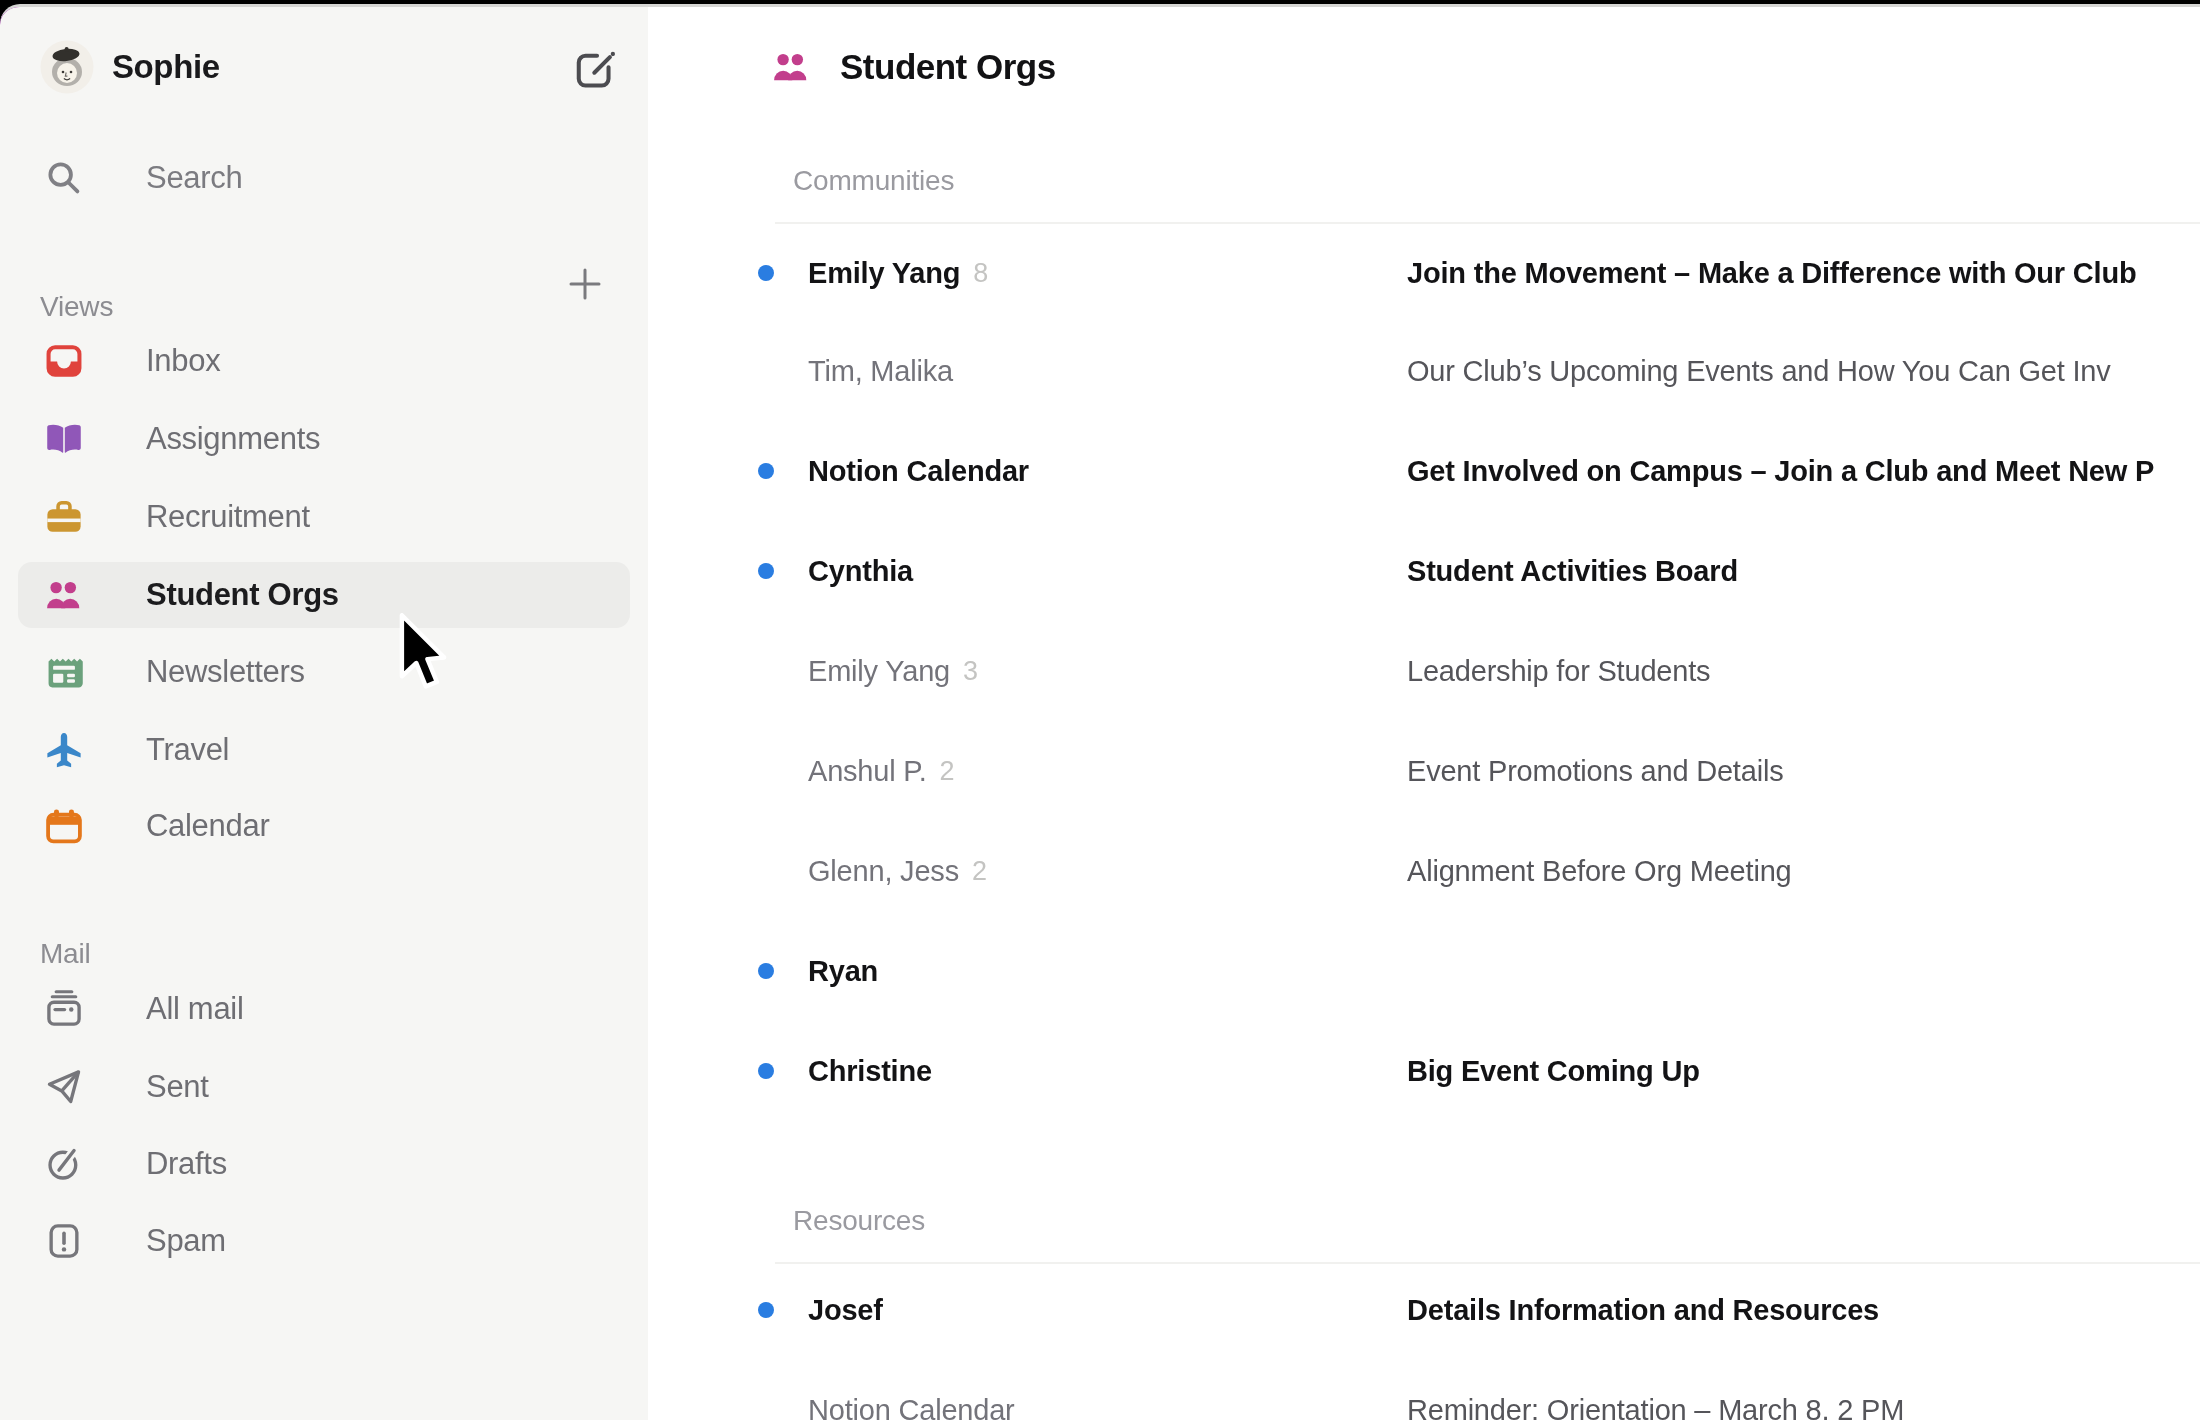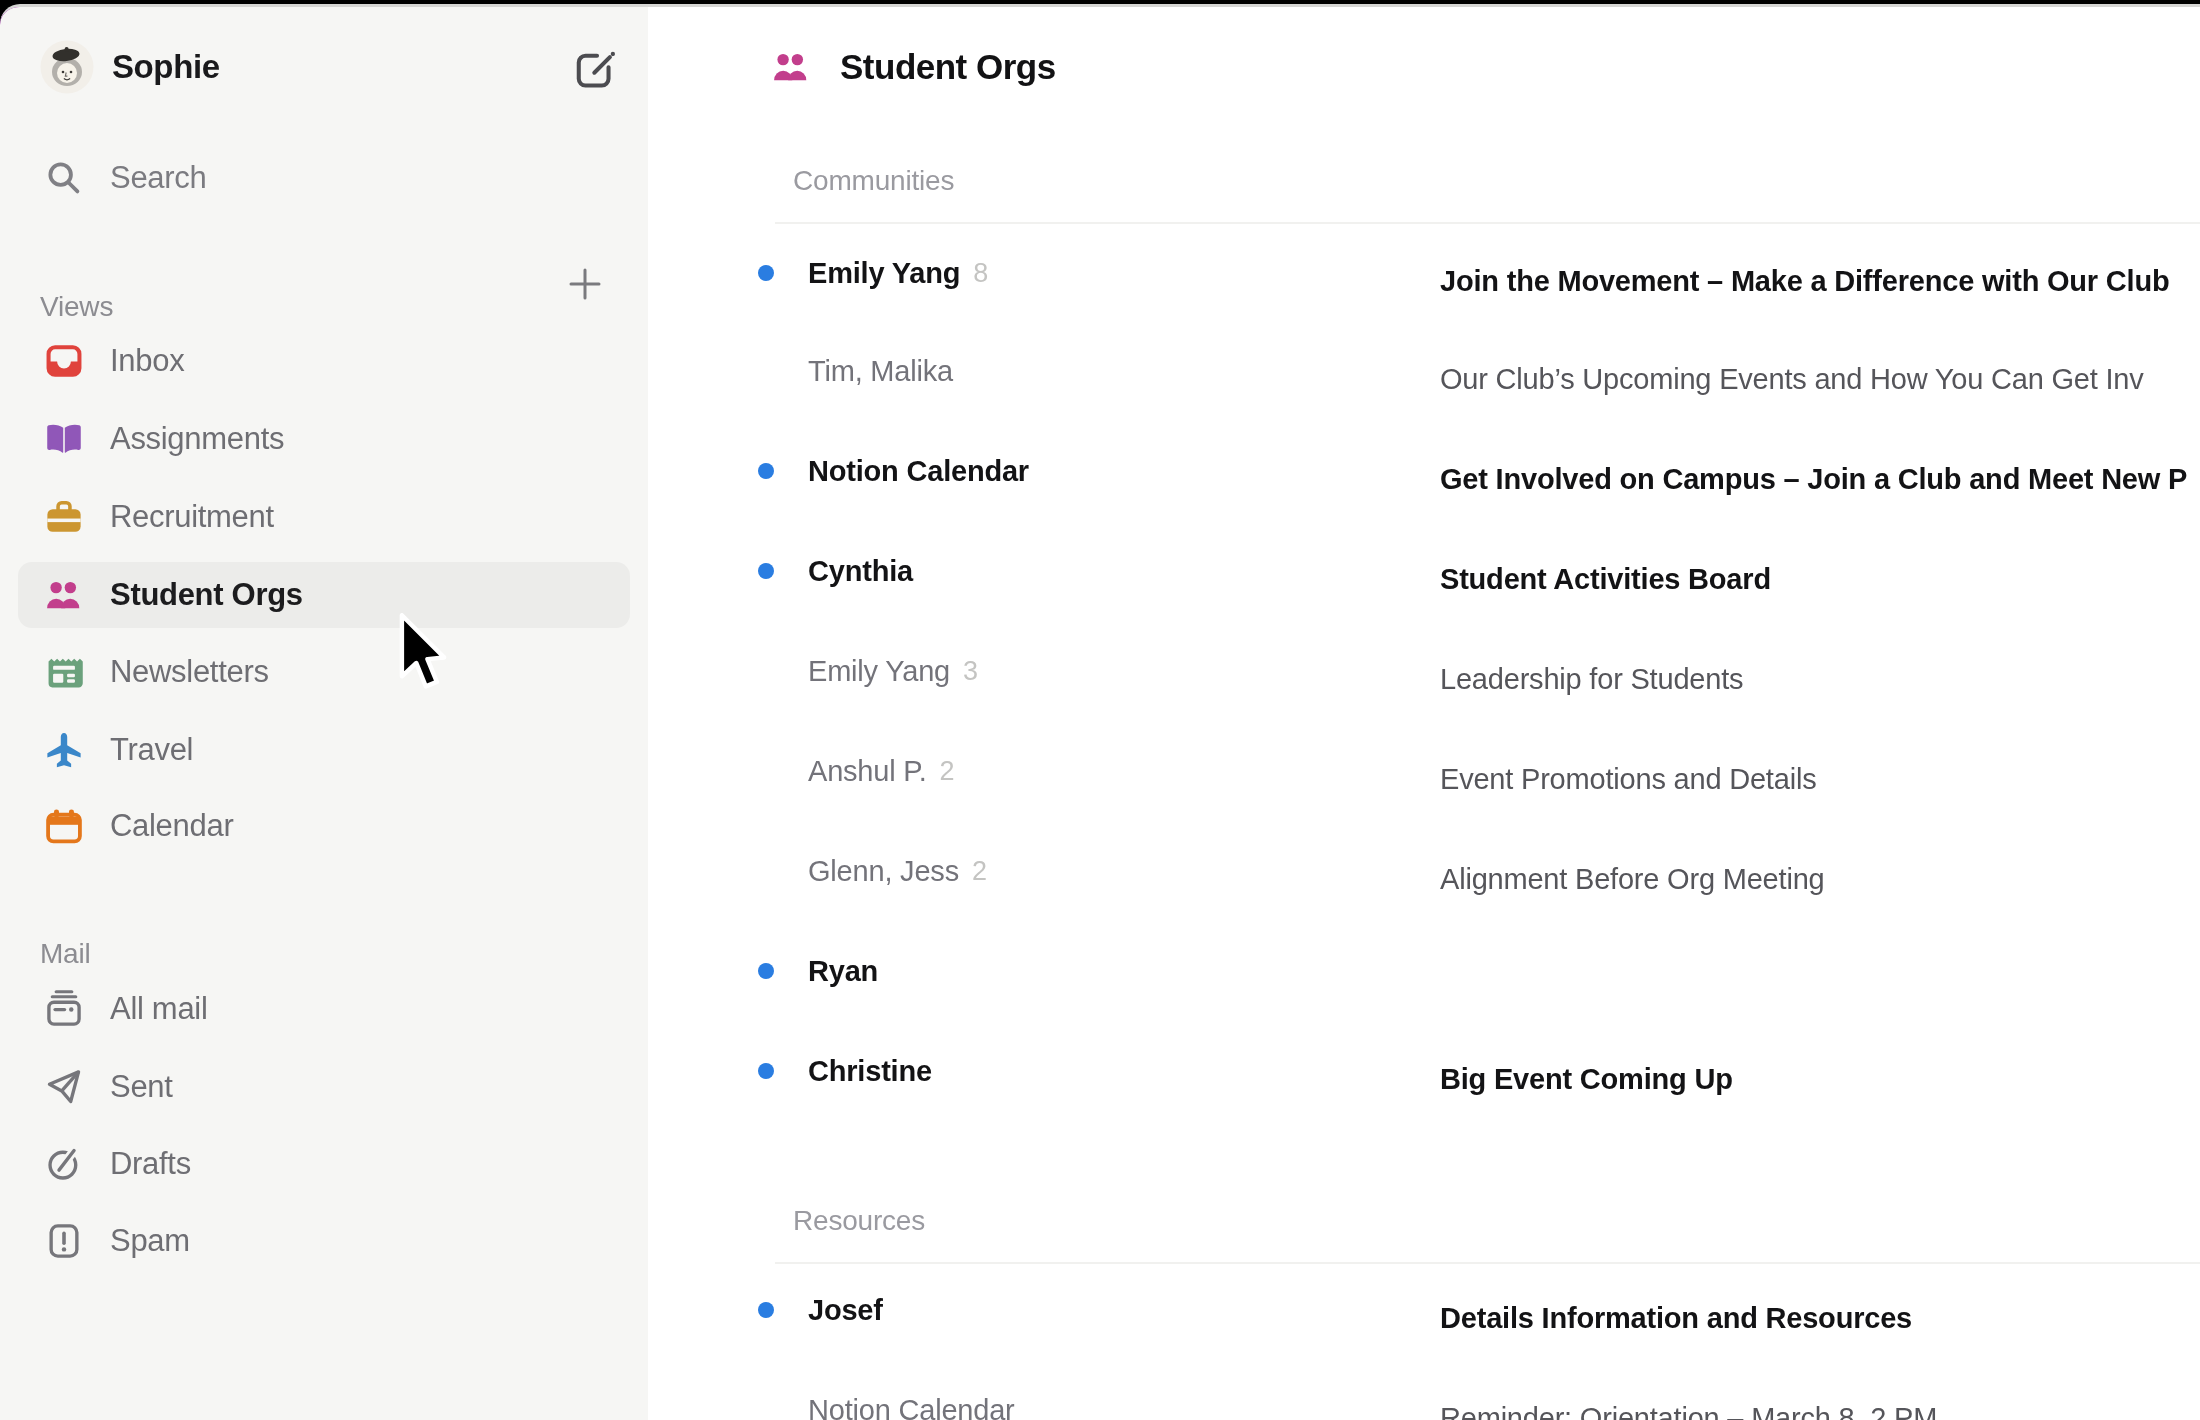--- a/index.html
+++ b/index.html
@@ -8,21 +8,21 @@
     border-top-left-radius:20px;border-top:3px solid #d6d6d4;overflow:hidden;}
 
   
   .sidebar{position:absolute;top:0;left:0;width:648px;height:100%;background:#f6f6f4;
     border-top-left-radius:18px;}
   .profile{position:absolute;top:30px;left:40px;height:60px;display:flex;align-items:center;}
   .profile .uname{margin-left:18px;font-size:33px;font-weight:700;color:#1a1a1c;letter-spacing:-.4px;}
   .compose-btn{position:absolute;top:40px;left:572px;width:46px;height:46px;color:#4c4c50;cursor:pointer;}
 
   .srow{position:absolute;left:18px;right:18px;height:66px;border-radius:14px;
-    display:flex;align-items:center;cursor:pointer;}
+    display:flex;align-items:center;cursor:pointer;gap:36px;}
   .srow .vicon{width:38px;height:38px;margin-left:27px;flex:none;}
   .srow .slabel{margin-left:27px;font-size:31px;font-weight:500;color:#6e6e73;letter-spacing:-.3px;
     white-space:nowrap;}
   .srow.selected{background:#ececea;}
   .srow.selected .slabel{color:#1c1c1e;font-weight:700;}
   .srow.searchrow .slabel{color:#7b7b80;}
   .srow.mailrow .vicon{color:#76767b;}
   .srow.mailrow .slabel{color:#6e6e73;}
 
   .sheader{position:absolute;left:40px;font-size:28px;font-weight:400;color:#8c8c91;letter-spacing:-.2px;margin-top:23px;}
@@ -36,22 +36,22 @@
 
   .slabel2{position:absolute;left:145px;font-size:28px;color:#9a9aa0;letter-spacing:-.2px;}
   .divider{position:absolute;left:127px;right:0;height:2px;background:#f1f1ef;}
 
   .mrow{position:absolute;left:0;right:0;height:100px;cursor:pointer;}
   .mrow .dot{position:absolute;left:110px;top:42px;width:16px;height:16px;border-radius:50%;background:#2a7de1;}
   .mrow .sender-wrap{position:absolute;left:142px;top:0;height:100%;width:600px;
     display:flex;align-items:center;white-space:nowrap;overflow:hidden;margin-left:18px;}
   .mrow .sender{font-size:29px;font-weight:400;color:#73737a;letter-spacing:-.2px;}
   .mrow .count{font-size:27px;font-weight:400;color:#c4c4c2;margin-left:13px;}
-  .mrow .subject-wrap{position:absolute;left:759px;right:0;top:8px;height:100%;
-    display:flex;align-items:center;white-space:nowrap;overflow:hidden;margin-left:33px;}
+  .mrow .subject-wrap{position:absolute;left:759px;right:0;top:0;height:100%;
+    display:flex;align-items:center;white-space:nowrap;overflow:hidden;}
   .mrow .subject{font-size:29px;font-weight:400;color:#55555a;letter-spacing:-.2px;}
   .mrow.unread .sender{color:#131315;font-weight:700;}
   .mrow.unread .subject{color:#131315;font-weight:700;}
 
   .cursor{position:absolute;left:397px;top:606px;width:52px;height:80px;z-index:50;pointer-events:none;}
 </style>
 </head>
 <body>
 
 <div class="window">

